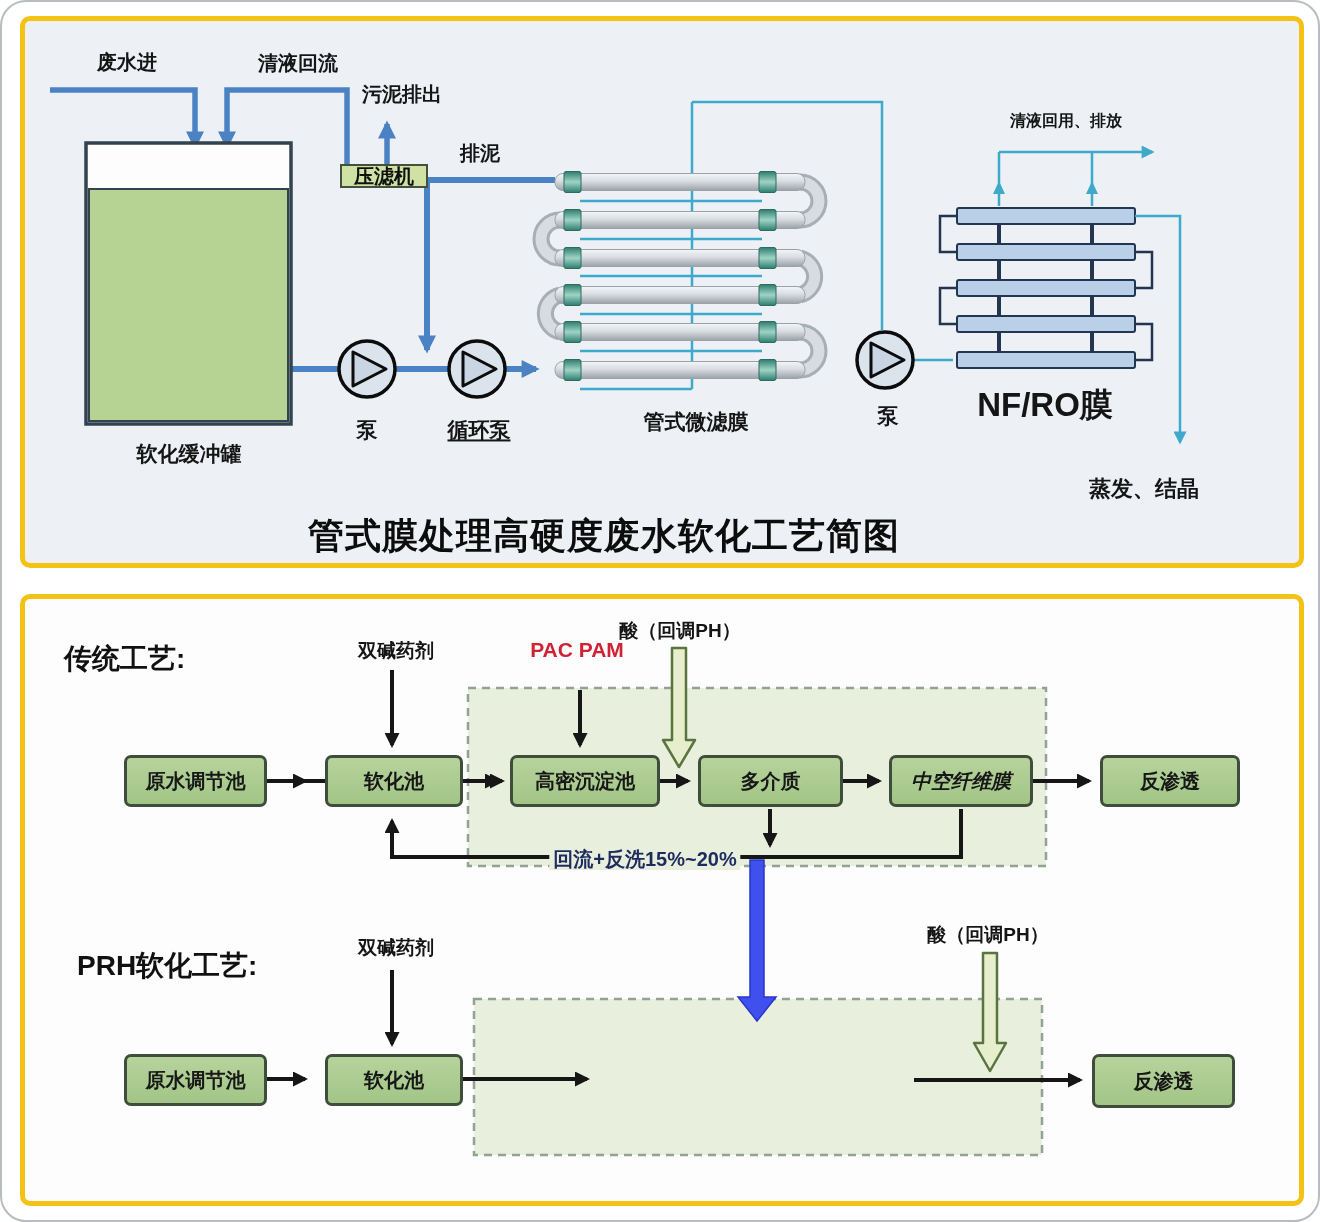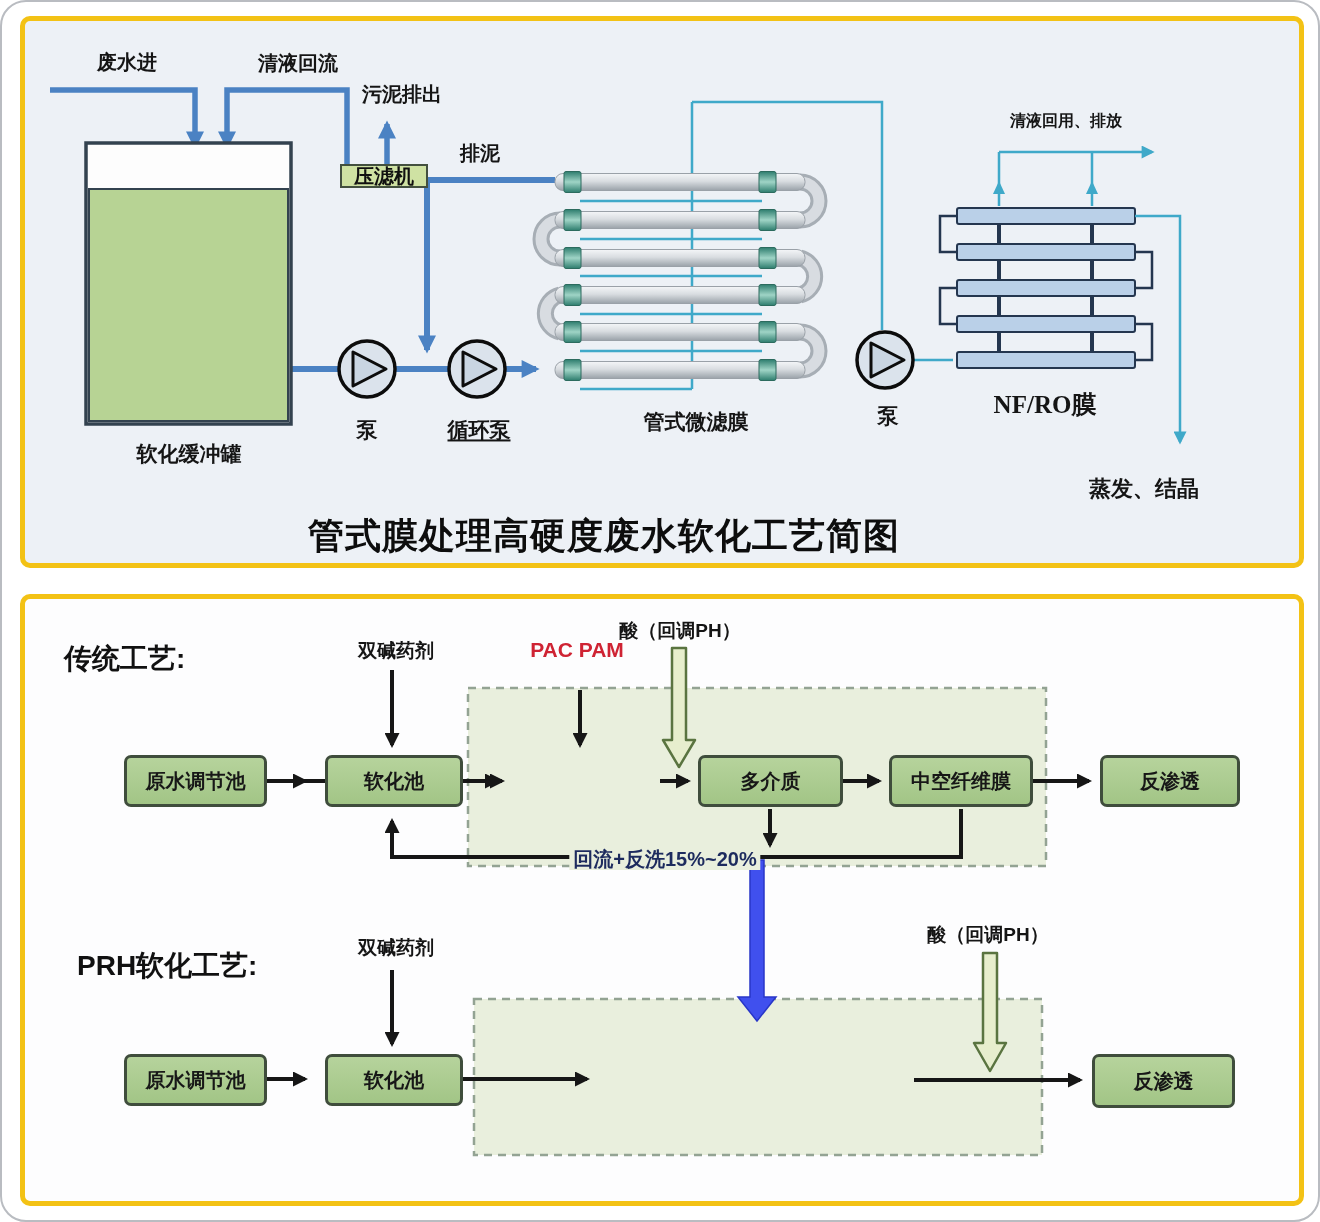--- a/index.html
+++ b/index.html
@@ -193,37 +193,38 @@
   <div class="lbl" style="left:125px;top:60px;font-size:20px;">废水进</div>
   <div class="lbl" style="left:296px;top:61px;font-size:20px;">清液回流</div>
   <div class="lbl" style="left:400px;top:92px;font-size:20px;">污泥排出</div>
   <div class="press" style="left:313px;top:162px;width:88px;height:24px;margin-left:25px;">压滤机</div>
   <div class="lbl" style="left:478px;top:151px;font-size:20px;">排泥</div>
   <div class="lbl" style="left:187px;top:452px;font-size:21px;">软化缓冲罐</div>
   <div class="lbl" style="left:365px;top:428px;font-size:21px;">泵</div>
   <div class="lbl" style="left:477px;top:428px;font-size:21px;text-decoration:underline;">循环泵</div>
   <div class="lbl" style="left:694px;top:420px;font-size:21px;">管式微滤膜</div>
   <div class="lbl" style="left:886px;top:414px;font-size:21px;">泵</div>
-  <div class="lbl" style="left:1043px;top:403px;font-size:25px;font-family:Liberation Serif, serif;">NF/RO膜</div>
+  <div class="lbl" style="left:1043px;top:403px;font-size:33px;">NF/RO膜</div>
   <div class="lbl" style="left:1064px;top:119px;font-size:16px;">清液回用、排放</div>
   <div class="lbl" style="left:1142px;top:487px;font-size:22px;">蒸发、结晶</div>
   <div class="lbl title" style="left:602px;top:534px;">管式膜处理高硬度废水软化工艺简图</div>
 
   <div class="heading" style="left:62px;top:638px;font-size:28px;">传统工艺:</div>
   <div class="lbl" style="left:394px;top:649px;font-size:19px;">双碱药剂</div>
   <div class="lbl red" style="left:575px;top:648px;font-size:21px;">PAC PAM</div>
   <div class="lbl" style="left:678px;top:629px;font-size:19px;">酸（回调PH）</div>
 
   <div class="flowbox" style="left:122px;top:753px;width:143px;height:52px;">原水调节池</div>
   <div class="flowbox" style="left:323px;top:753px;width:138px;height:52px;">软化池</div>
+  <div class="flowbox" style="left:508px;top:753px;width:150px;height:52px;">高密沉淀池</div>
   <div class="flowbox" style="left:696px;top:753px;width:145px;height:52px;">多介质</div>
-  <div class="flowbox" style="left:887px;top:753px;width:144px;height:52px;">中空纤维膜</div>
+  <div class="flowbox" style="left:887px;top:753px;width:144px;height:52px;font-style:italic;">中空纤维膜</div>
   <div class="flowbox" style="left:1098px;top:753px;width:140px;height:52px;">反渗透</div>
 
-  <div class="lbl navy" style="left:643px;top:857px;font-size:20px;margin-left:20px;">回流+反洗15%~20%</div>
+  <div class="lbl navy" style="left:643px;top:857px;font-size:20px;">回流+反洗15%~20%</div>
 
   <div class="heading" style="left:75px;top:945px;font-size:28px;">PRH软化工艺:</div>
   <div class="lbl" style="left:394px;top:946px;font-size:19px;">双碱药剂</div>
   <div class="lbl" style="left:986px;top:933px;font-size:19px;">酸（回调PH）</div>
 
   <div class="flowbox" style="left:122px;top:1052px;width:143px;height:52px;">原水调节池</div>
   <div class="flowbox" style="left:323px;top:1052px;width:138px;height:52px;">软化池</div>
   <div class="flowbox" style="left:1090px;top:1052px;width:143px;height:54px;">反渗透</div>
 
 </div>

